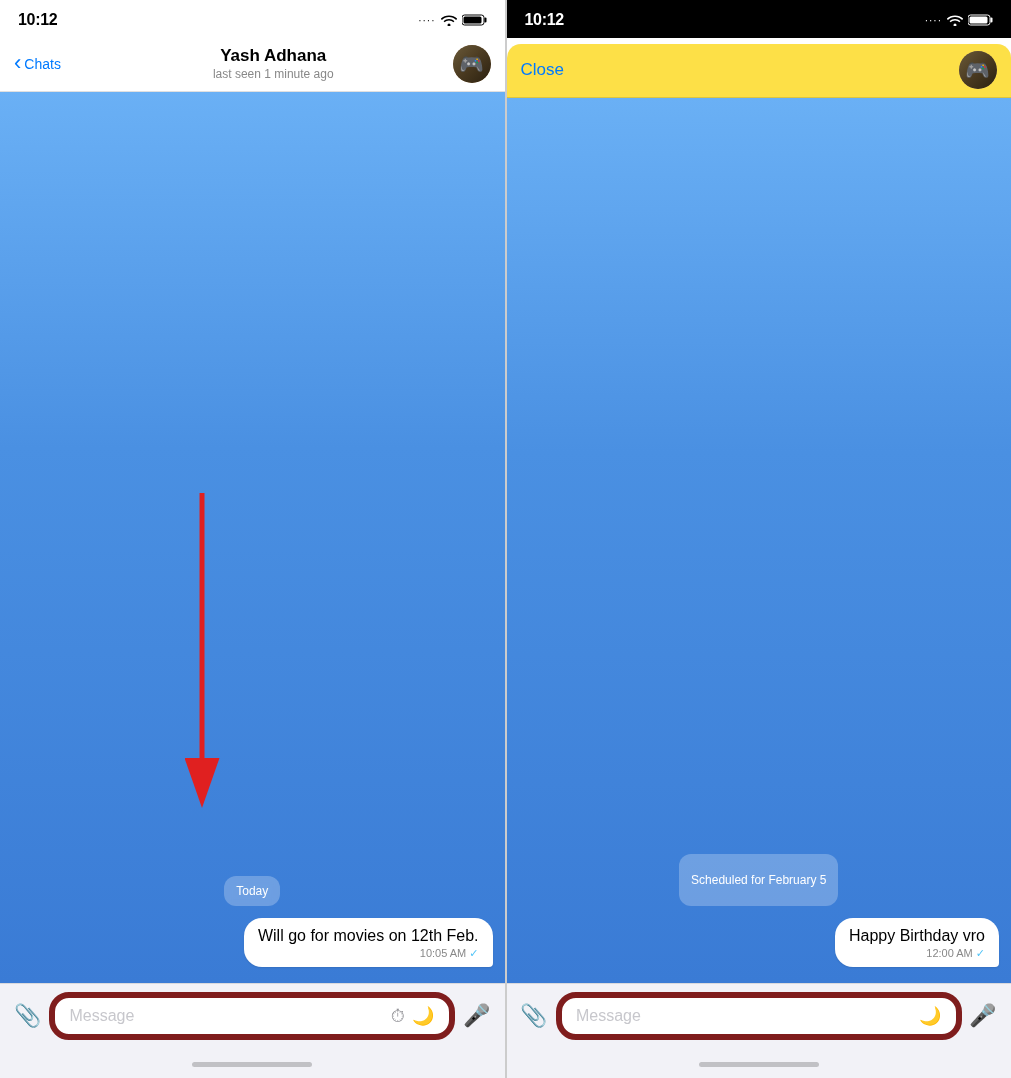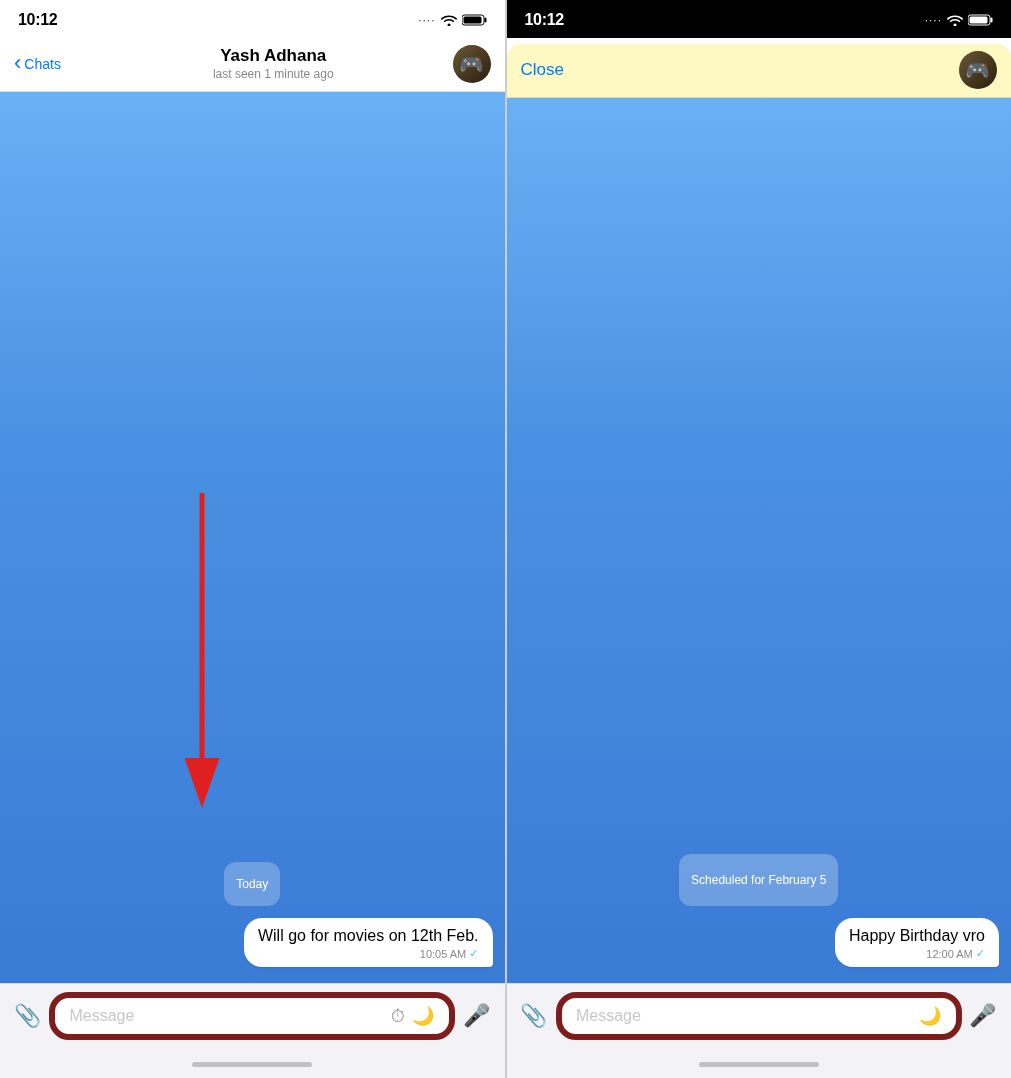--- a/index.html
+++ b/index.html
@@ -62,21 +62,21 @@
       align-items: center;
       justify-content: space-between;
       padding: 6px 14px 8px 14px;
       background: rgba(255,255,255,0.92);
       border-bottom: 1px solid rgba(0,0,0,0.12);
       min-height: 54px;
       flex-shrink: 0;
       z-index: 10;
     }
     .nav-bar.modal {
-      background: #fef9c3;
+      background: #fde047;
       border-bottom: 1px solid rgba(0,0,0,0.12);
     }
 
     .nav-left {
       display: flex;
       align-items: center;
       gap: 3px;
       color: #007aff;
       font-size: 17px;
       min-width: 80px;
@@ -154,21 +154,21 @@
     }
 
     
     .date-badge {
       display: inline-block;
       background: rgba(255,255,255,0.25);
       color: #fff;
       font-size: 12px;
       font-weight: 500;
       border-radius: 12px;
-      padding: 15px 12px;
+      padding: 8px 12px;
       margin: 0 auto 8px auto;
       align-self: center;
       backdrop-filter: blur(4px);
     }
     .scheduled-badge {
       display: inline-block;
       background: rgba(255,255,255,0.25);
       color: #fff;
       font-size: 12px;
       font-weight: 500;
@@ -192,21 +192,20 @@
       padding: 9px 14px 7px 14px;
       font-size: 16px;
       color: #000;
       align-self: flex-end;
       position: relative;
       word-wrap: break-word;
       box-shadow: 0 1px 2px rgba(0,0,0,0.1);
     }
     .msg-meta {
       display: flex;
-      align-items: center;
       justify-content: flex-end;
       gap: 3px;
       margin-top: 2px;
     }
     .msg-time {
       font-size: 11px;
       color: #888;
     }
     .msg-check {
       font-size: 11px;

